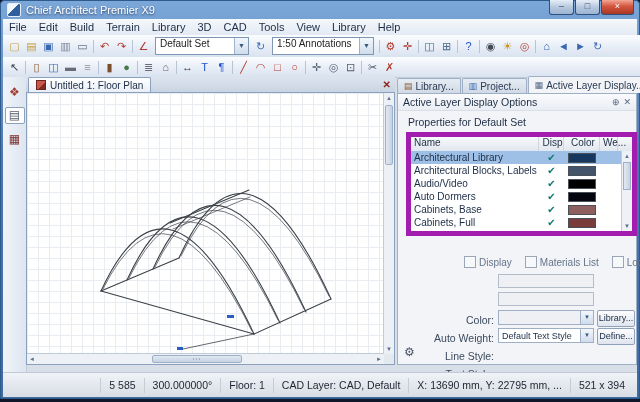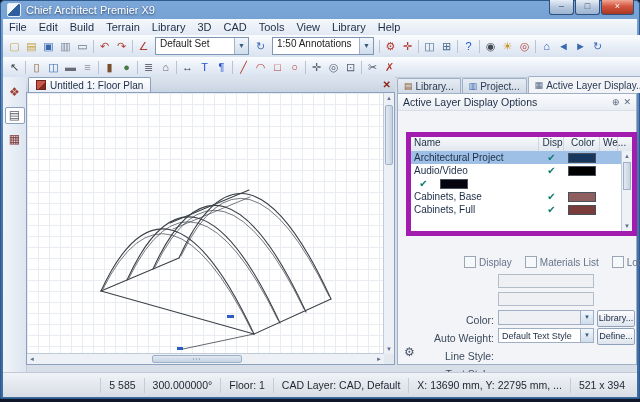--- a/index.html
+++ b/index.html
@@ -302,50 +302,60 @@
         </span>
       </div>
     <div class="panelbody">
       <div class="paneltitle">
         <span>Active Layer Display Options</span>
         <span class="pt-icons">
           <span>⊕</span>
           <span>✕</span>
         </span>
       </div>
+      <div class="prop-label">Properties for Default Set</div>
 
       <div class="ltable">
         <div class="lt-head">
           <span class="c-name">Name</span>
           <span class="c-disp">Disp</span>
           <span class="c-color">Color</span>
           <span class="c-we">We...</span>
         </div>
         <div class="lt-rows">
 
             <div class="trow selected">
-              <span class="c-name">Architectural Project</span>
+              <span class="c-name">Architectural Library</span>
               <span class="c-disp"><span class="chk on"></span></span>
               <span class="c-color">
                 <span class="sw" style="background: rgb(23, 55, 94);"></span>
               </span>
               <span class="c-we"></span>
             </div>
 
+            <div class="trow">
+              <span class="c-name">Architectural Blocks, Labels</span>
+              <span class="c-disp"><span class="chk on"></span></span>
+              <span class="c-color">
+                <span class="sw" style="background: rgb(68, 84, 106);"></span>
+              </span>
+              <span class="c-we"></span>
+            </div>
 
             <div class="trow">
               <span class="c-name">Audio/Video</span>
               <span class="c-disp"><span class="chk on"></span></span>
               <span class="c-color">
                 <span class="sw" style="background: rgb(0, 0, 0);"></span>
               </span>
               <span class="c-we"></span>
             </div>
 
             <div class="trow">
+              <span class="c-name">Auto Dormers</span>
               <span class="c-disp"><span class="chk on"></span></span>
               <span class="c-color">
                 <span class="sw" style="background: rgb(5, 5, 15);"></span>
               </span>
               <span class="c-we"></span>
             </div>
 
             <div class="trow">
               <span class="c-name">Cabinets,  Base</span>
               <span class="c-disp"><span class="chk on"></span></span>

